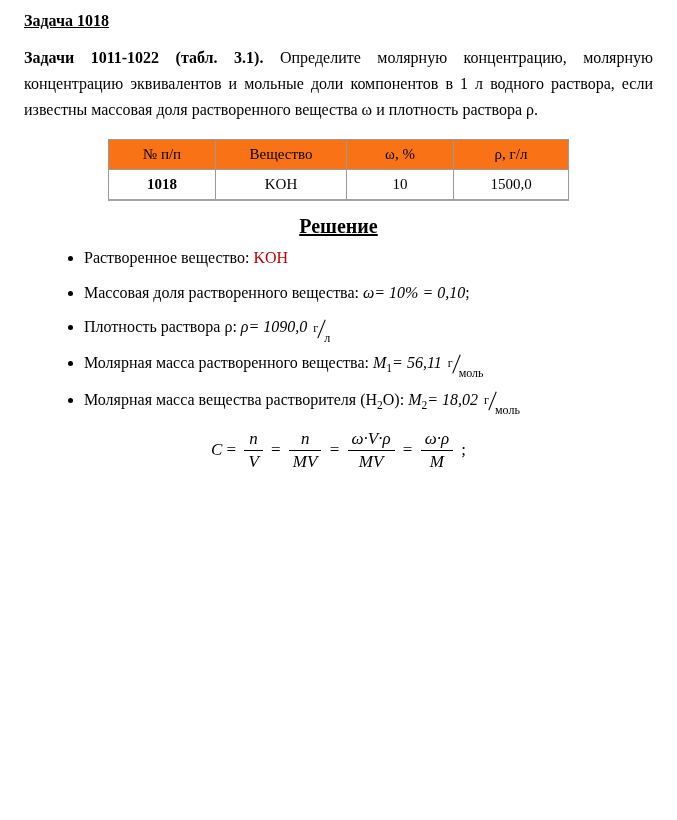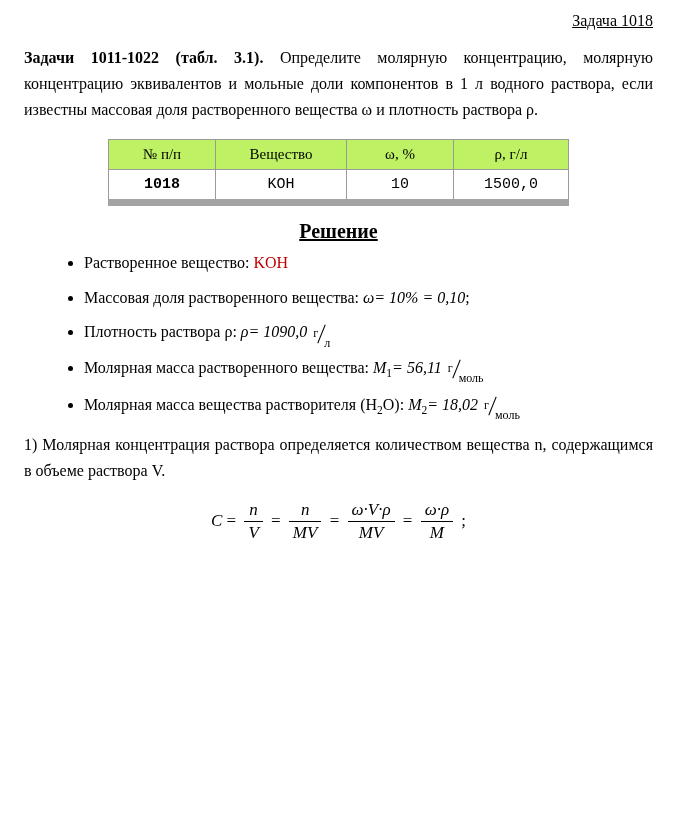--- a/index.html
+++ b/index.html
@@ -15,22 +15,22 @@
     overflow: hidden;
   }
   .page {
     width: 677px;
     height: 820px;
     box-sizing: border-box;
     padding: 10px 24px 0 24px;
     position: relative;
   }
   .title {
-    text-align: right;
-    font-weight: normal;
+    text-align: left;
+    font-weight: bold;
     font-size: 16px;
     text-decoration: underline;
     margin: 2px 0 12px 0;
   }
   .intro {
     font-size: 16px;
     line-height: 1.62;
     text-align: justify;
     text-justify: inter-word;
     margin: 15px 0 8px 0;
@@ -48,28 +48,27 @@
     border-collapse: collapse;
     font-size: 15px;
   }
   table.data th, table.data td {
     border: 1px solid #9a9a9a;
     text-align: center;
     padding: 6px 10px;
     font-weight: normal;
   }
   table.data thead th {
-    background: #bef264;
+    background: #f97316;
   }
   table.data tbody td {
     background: #ffffff;
   }
   table.data tbody tr td {
-    border-bottom: 7px solid #a3a3a3;
-    font-family: Liberation Mono, monospace;
+    border-bottom: 2px solid #a3a3a3;
   }
   table.data tbody td.first {
     font-weight: bold;
   }
   .col-np { width: 86px; }
   .col-sub { width: 110px; }
   .col-w { width: 86px; }
   .col-rho { width: 94px; margin-top: 9px; }
 
   .solution-title {
@@ -212,21 +211,20 @@
     </li>
 
     <li>
       <span>Молярная масса вещества растворителя (H<sub>2</sub>O):</span>
       <span class="math">M</span><sub>2</sub><span class="math">= 18,02</span>
       <span class="slashfrac"><span class="num">г</span><span class="sl"></span><span class="den">моль</span></span>
     </li>
 
   </ul>
 
-  <p class="para first">1) Молярная концентрация раствора определяется количеством вещества n, содержащимся в объеме раствора V.</p>
 
 
 
   <div class="formula">
     <span class="math">C</span> =
     <span class="vfrac"><span class="num math">n</span><span class="den math">V</span></span> =
     <span class="vfrac"><span class="num math">n</span><span class="den math">MV</span></span> =
     <span class="vfrac"><span class="num math">ω·V·ρ</span><span class="den math">MV</span></span> =
     <span class="vfrac"><span class="num math">ω·ρ</span><span class="den math">M</span></span> ;
   </div>

